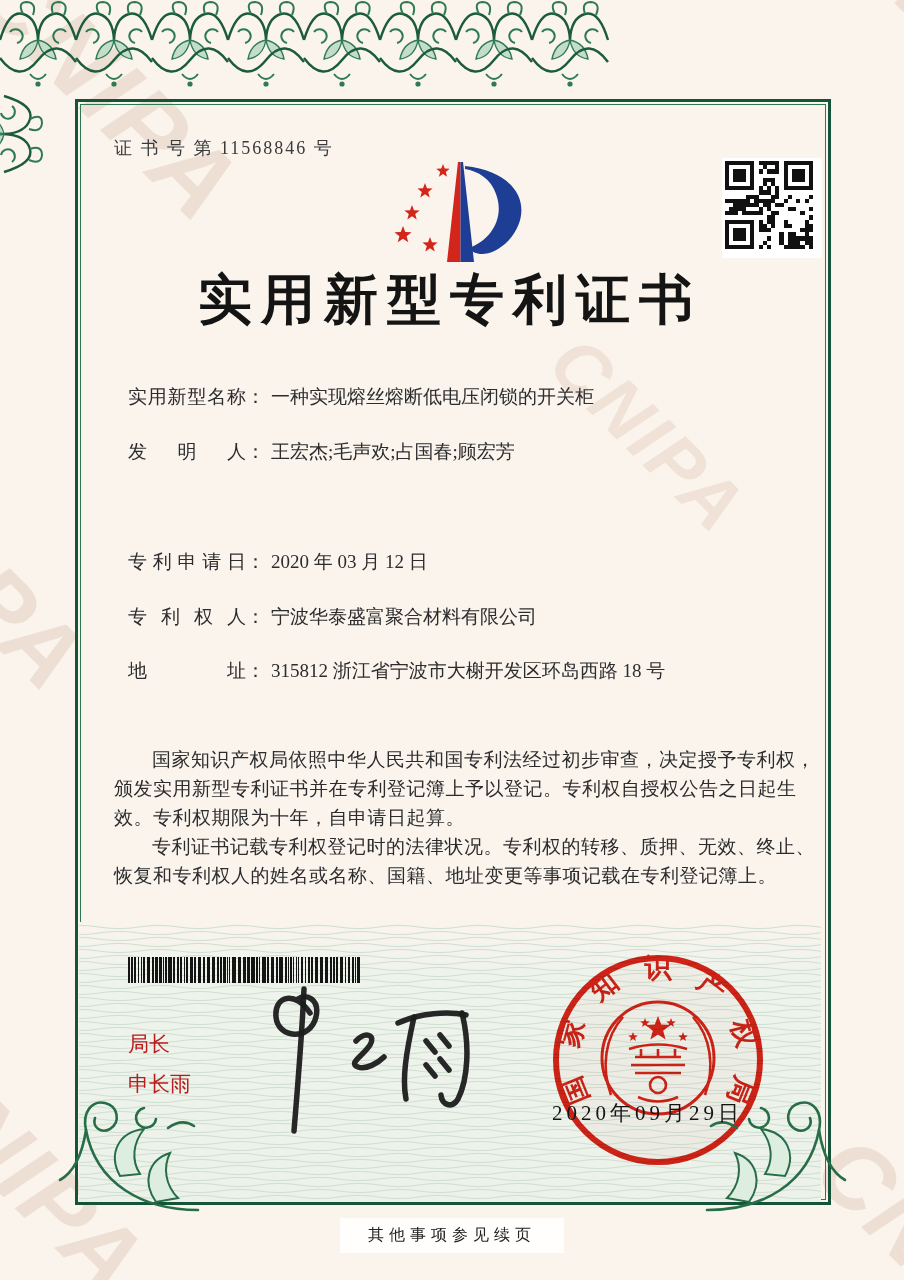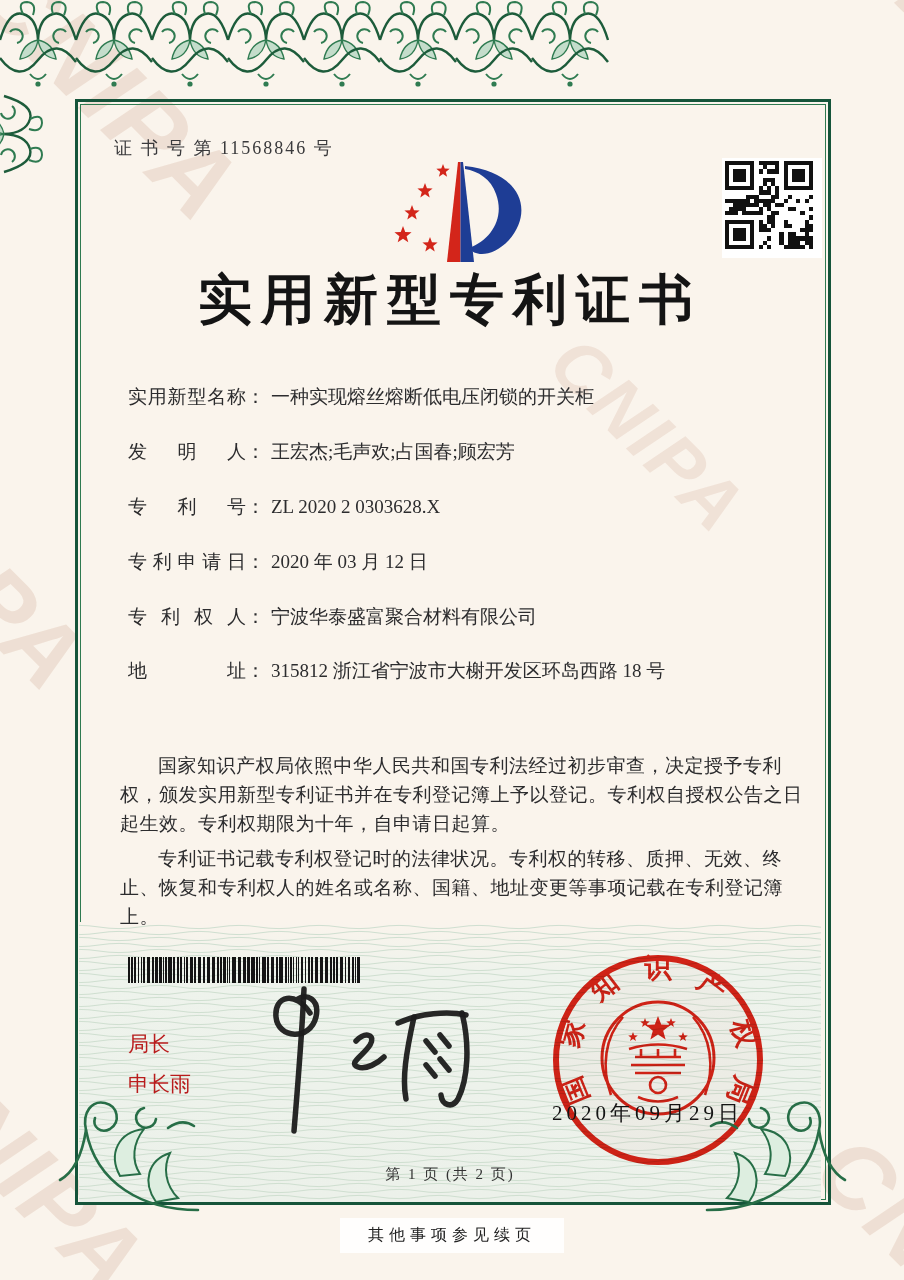--- a/index.html
+++ b/index.html
@@ -36,21 +36,21 @@
 
   
   .frow{position:absolute;left:128px;font-size:19px;color:#2c2c2e;white-space:nowrap;}
   .flabel{display:inline-block;width:118px;text-align:justify;text-align-last:justify;}
   .fvalue{margin-left:6px;}
   .grant2{position:absolute;left:356px;top:0;}
 
   
   .paras{position:absolute;left:114px;top:745px;width:706px;font-size:19px;line-height:29px;
          color:#2c2c2e;}
-  .paras p{margin:6px;text-indent:2em;letter-spacing:.5px;}
+  .paras p{margin:0;text-indent:2em;letter-spacing:.5px;}
 
   
   .barcode{position:absolute;left:128px;top:957px;}
   .signer{position:absolute;left:128px;font-size:21px;color:#b91c1c;}
   .signer.t1{top:1030px}
   .signer.t2{top:1070px}
   .sig{position:absolute;left:248px;top:983px;}
   .seal{position:absolute;left:543px;top:945px;mix-blend-mode:multiply;}
   .sealdate{position:absolute;left:552px;top:1099px;font-size:21px;letter-spacing:4px;color:#141414;z-index:6;}
   .pagenum{position:absolute;left:75px;top:1165px;width:750px;text-align:center;
@@ -330,23 +330,20 @@
   </div>
 
   <h1 class="title">实用新型专利证书</h1>
 
   <div class="frow" style="top:384px">
     <span class="flabel">实用新型名称</span><span>：</span><span class="fvalue">一种实现熔丝熔断低电压闭锁的开关柜</span>
   </div>
   <div class="frow" style="top:439px">
     <span class="flabel">发明人</span><span>：</span><span class="fvalue">王宏杰;毛声欢;占国春;顾宏芳</span>
   </div>
-  <div class="frow" style="top:494px">
-    <span class="flabel">专利号</span><span>：</span><span class="fvalue">ZL 2020 2 0303628.X</span>
-  </div>
   <div class="frow" style="top:549px">
     <span class="flabel">专利申请日</span><span>：</span><span class="fvalue">2020 年 03 月 12 日</span>
   </div>
   <div class="frow" style="top:604px">
     <span class="flabel">专利权人</span><span>：</span><span class="fvalue">宁波华泰盛富聚合材料有限公司</span>
   </div>
   <div class="frow" style="top:658px">
     <span class="flabel">地址</span><span>：</span><span class="fvalue">315812 浙江省宁波市大榭开发区环岛西路 18 号</span>
   </div>
 
@@ -463,19 +460,18 @@
         <path d="M92 128 h46"></path>
         <circle cx="115" cy="140" r="8"></circle>
         <path d="M95 152 q20 9 40 0"></path>
         <path d="M68 150 C58 122 62 92 80 72"></path>
         <path d="M162 150 C172 122 168 92 150 72"></path>
       </g>
     </g>
   </svg>
   <div class="sealdate">2020年09月29日</div>
 
-  <div class="pagenum">第 1 页 (共 2 页)</div>
 
   <div class="footnote">
     <span>其他事项参见续页</span>
   </div>
 
 </div>
 
 </body></html>

